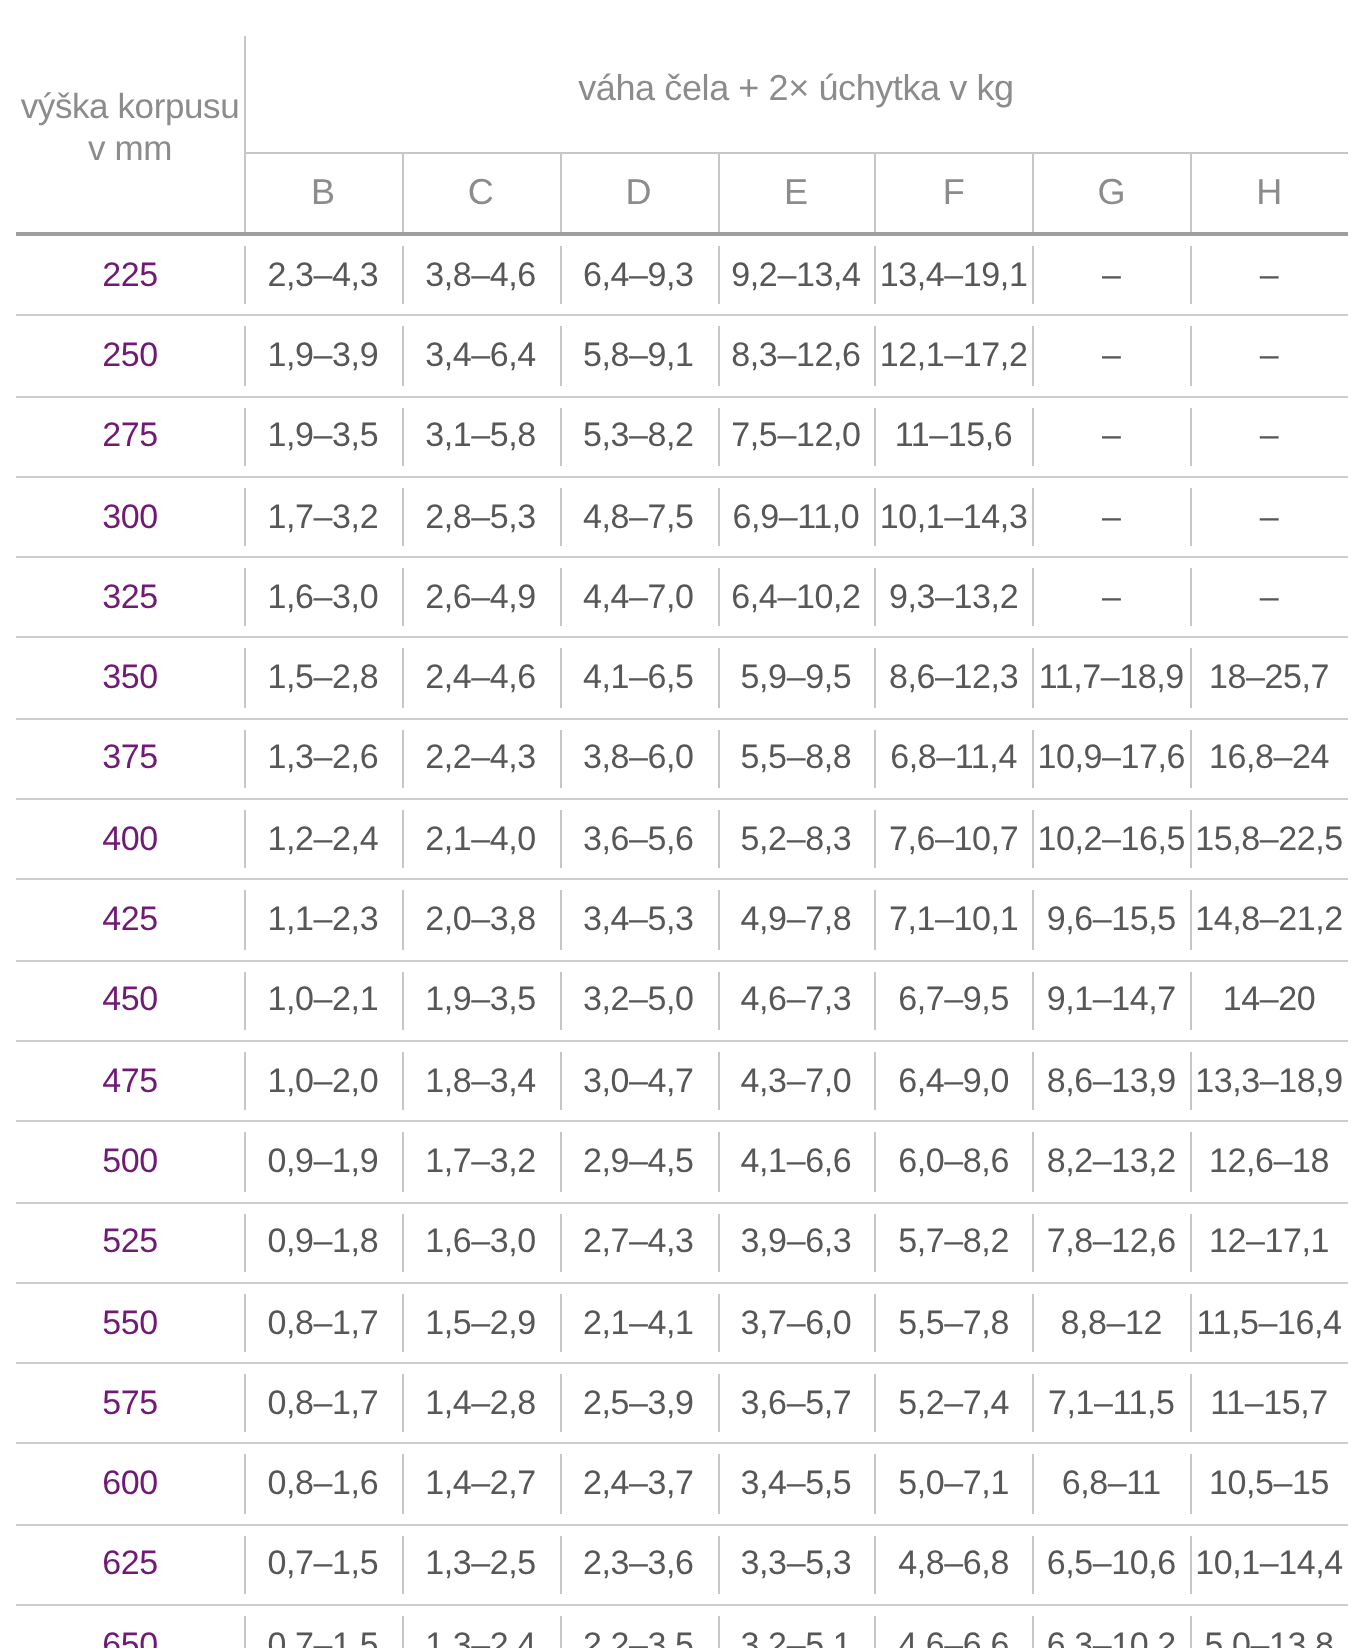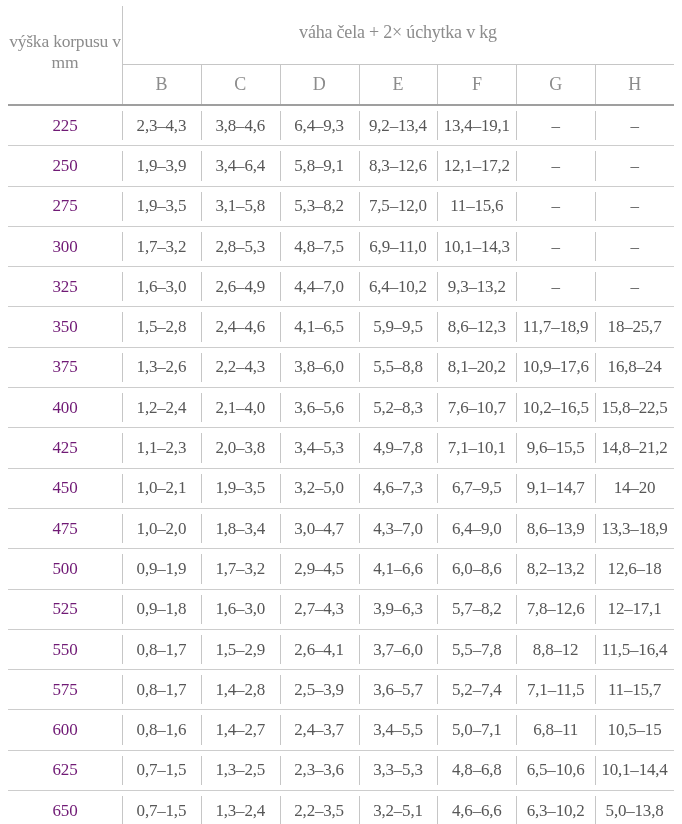--- a/index.html
+++ b/index.html
@@ -5,23 +5,23 @@
   html, body {
     margin: 0;
     padding: 0;
     background: #ffffff;
   }
   .page {
     position: relative;
     width: 682px;
     height: 824px;
     background: #ffffff;
-    font-family: Liberation Serif, serif;
+    font-family: Liberation Sans, sans-serif;
     box-sizing: border-box;
-    padding: 0 8px 0 8px;
+    padding: 12px 8px 0 8px;
     overflow: hidden;
   }
   table.weight-table {
     width: 666px;
     border-collapse: collapse;
     table-layout: fixed;
   }
   table.weight-table th,
   table.weight-table td {
     position: relative;
@@ -169,21 +169,21 @@
           <td class="val">8,6–12,3</td>
           <td class="val">11,7–18,9</td>
           <td class="val">18–25,7</td>
         </tr>
         <tr>
           <td class="rowlabel">375</td>
           <td class="val">1,3–2,6</td>
           <td class="val">2,2–4,3</td>
           <td class="val">3,8–6,0</td>
           <td class="val">5,5–8,8</td>
-          <td class="val">8,1–20,2</td>
+          <td class="val">6,8–11,4</td>
           <td class="val">10,9–17,6</td>
           <td class="val">16,8–24</td>
         </tr>
         <tr>
           <td class="rowlabel">400</td>
           <td class="val">1,2–2,4</td>
           <td class="val">2,1–4,0</td>
           <td class="val">3,6–5,6</td>
           <td class="val">5,2–8,3</td>
           <td class="val">7,6–10,7</td>
@@ -237,21 +237,21 @@
           <td class="val">2,7–4,3</td>
           <td class="val">3,9–6,3</td>
           <td class="val">5,7–8,2</td>
           <td class="val">7,8–12,6</td>
           <td class="val">12–17,1</td>
         </tr>
         <tr>
           <td class="rowlabel">550</td>
           <td class="val">0,8–1,7</td>
           <td class="val">1,5–2,9</td>
-          <td class="val">2,6–4,1</td>
+          <td class="val">2,1–4,1</td>
           <td class="val">3,7–6,0</td>
           <td class="val">5,5–7,8</td>
           <td class="val">8,8–12</td>
           <td class="val">11,5–16,4</td>
         </tr>
         <tr>
           <td class="rowlabel">575</td>
           <td class="val">0,8–1,7</td>
           <td class="val">1,4–2,8</td>
           <td class="val">2,5–3,9</td>

